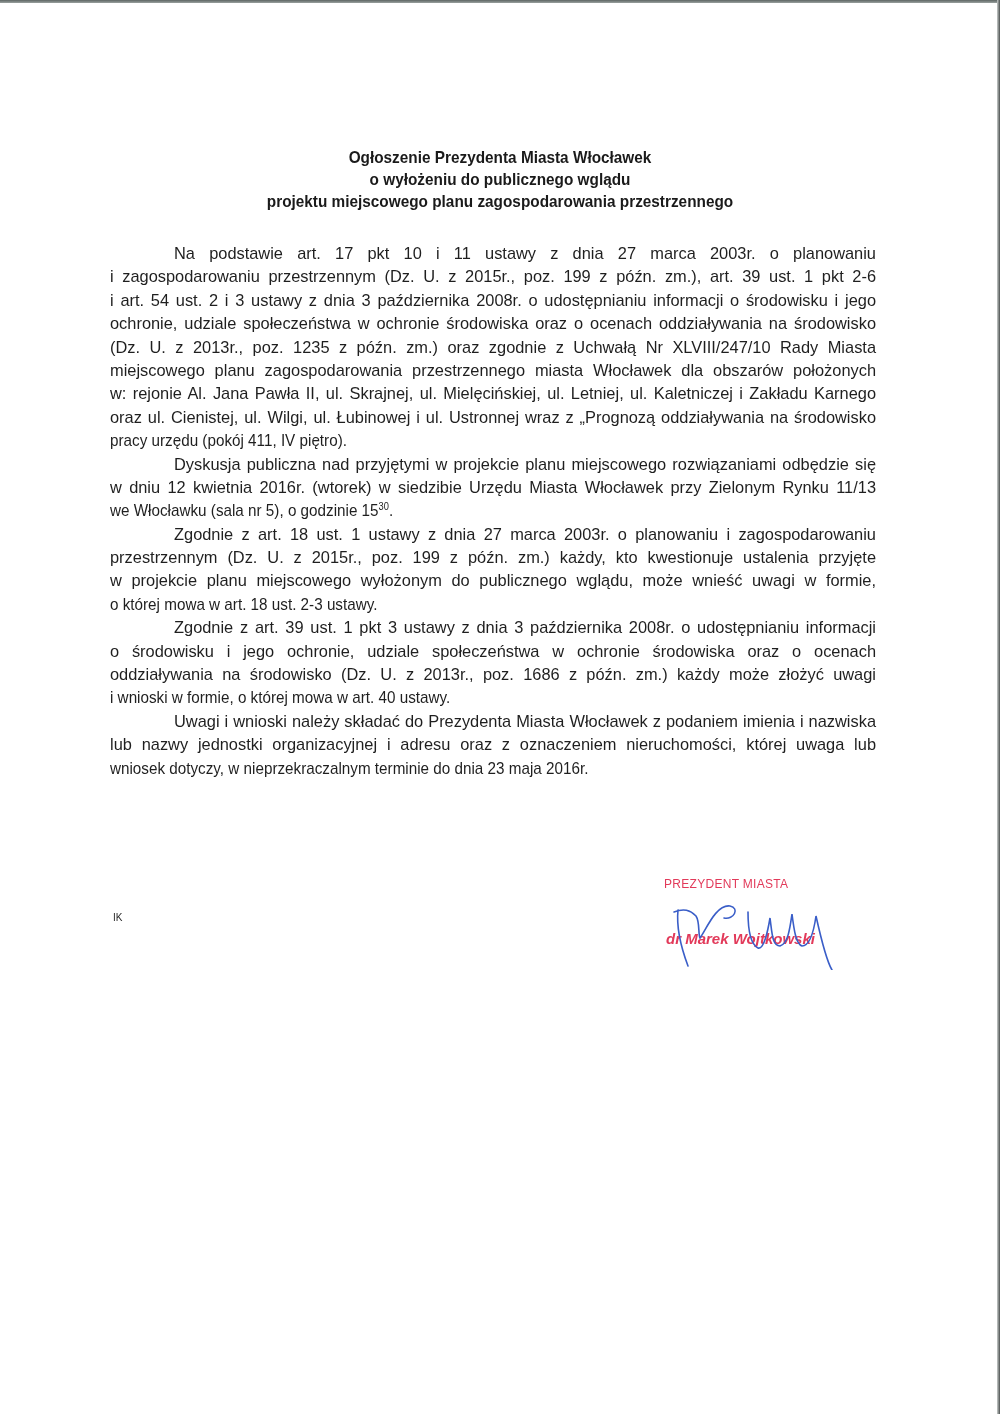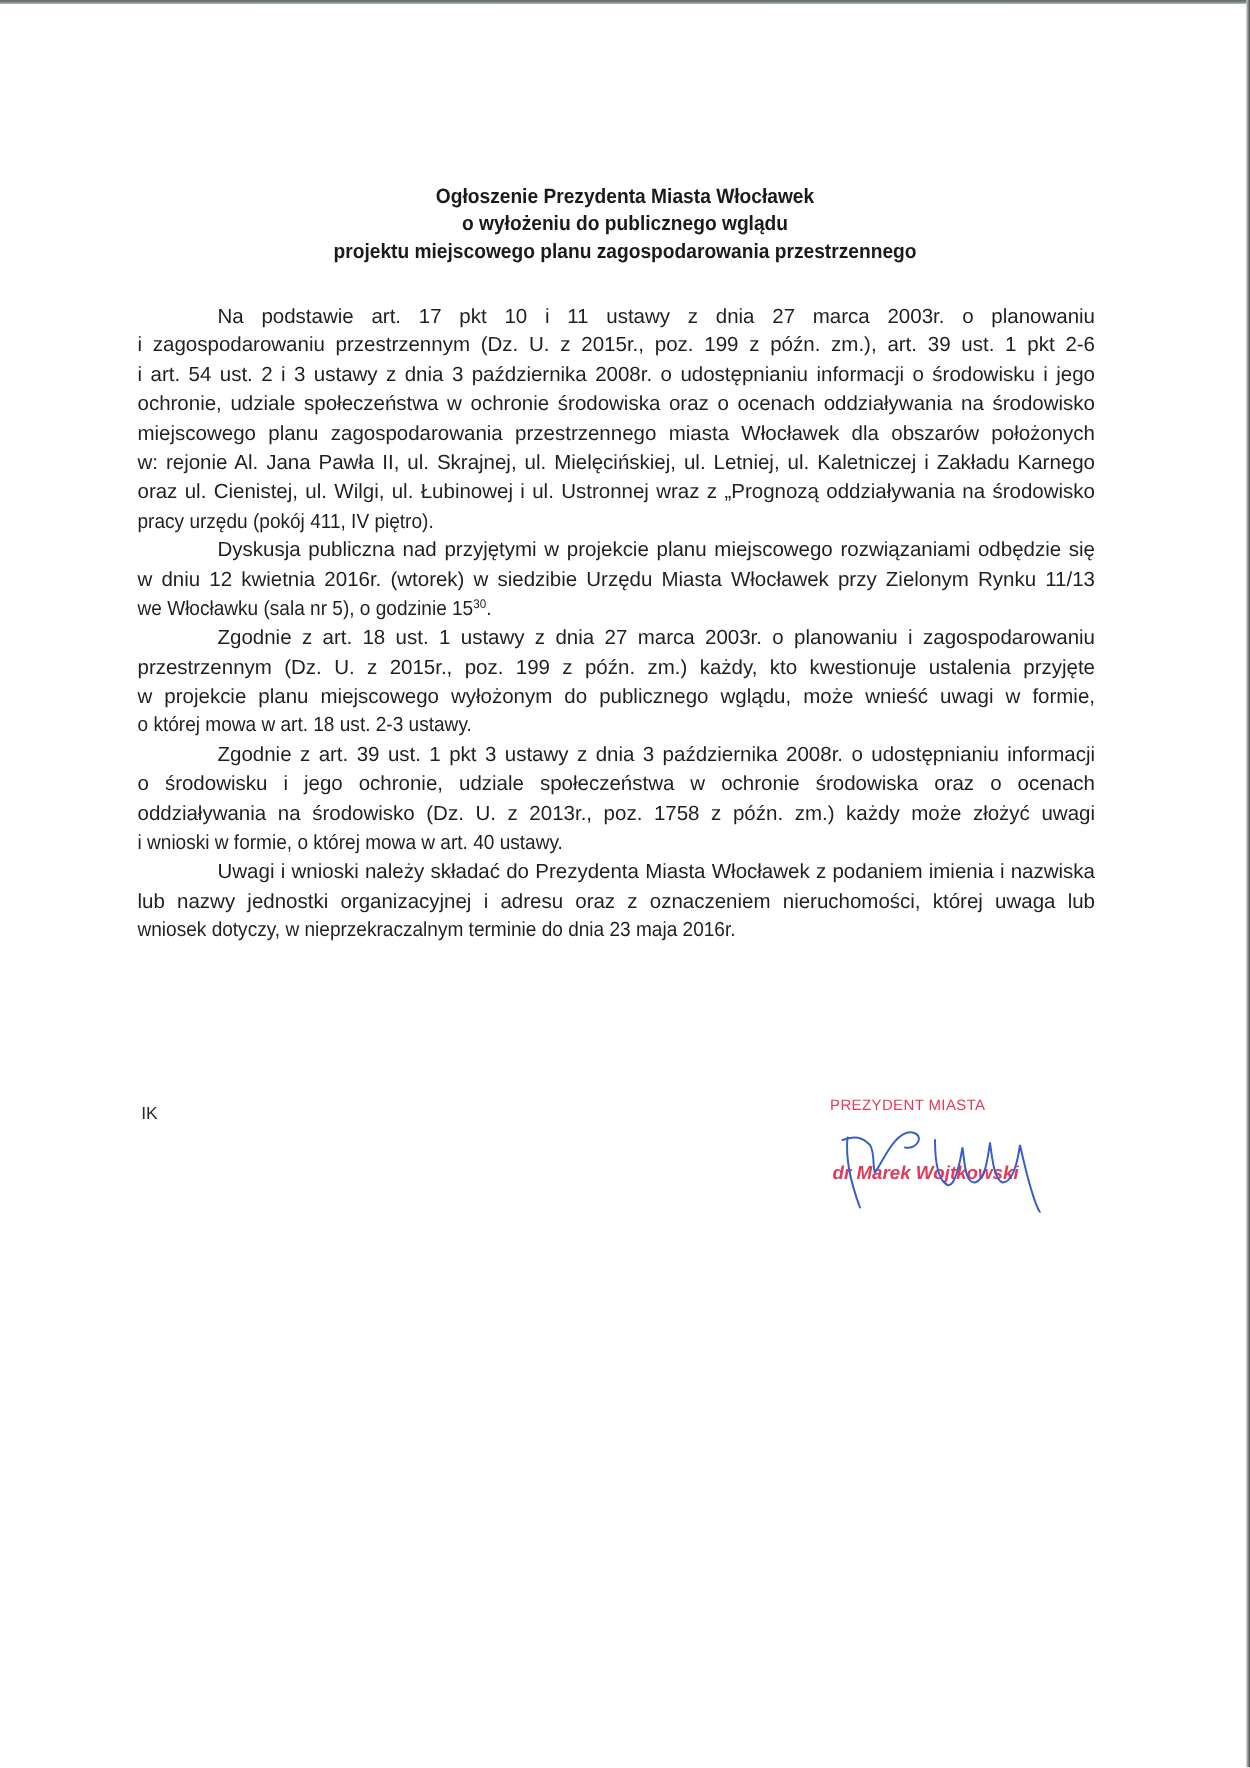--- a/index.html
+++ b/index.html
@@ -64,22 +64,22 @@
   }
   sup {
     font-size: 10px;
     line-height: 0;
     vertical-align: 6px;
     margin-top: 40px;
   }
   .initials {
     position: absolute;
     left: 113px;
-    top: 882px;
-    font-size: 14px;
+    top: 912px;
+    font-size: 10px;
     color: #2a2a2a;
   }
   .stamp {
     position: absolute;
     left: 660px;
     top: 872px;
     width: 200px;
     height: 100px;
   }
   .stamp-title {
@@ -121,20 +121,21 @@
   <div>projektu miejscowego planu zagospodarowania przestrzennego</div>
 </div>
 
 <div class="body">
 
   <div>
     <div class="line indent" style="">Na podstawie art. 17 pkt 10 i 11 ustawy z dnia 27 marca 2003r. o planowaniu</div>
     <div class="line" style="">i zagospodarowaniu przestrzennym (Dz. U. z 2015r., poz. 199  z późn. zm.), art. 39 ust. 1 pkt 2-6</div>
     <div class="line" style="">i art. 54 ust. 2 i 3 ustawy z dnia 3 października 2008r. o udostępnianiu informacji o środowisku i jego</div>
     <div class="line" style="">ochronie, udziale społeczeństwa w ochronie środowiska oraz o ocenach oddziaływania na środowisko</div>
+    <div class="line" style="">(Dz. U. z 2013r., poz. 1235 z późn. zm.) oraz zgodnie z Uchwałą Nr XLVIII/247/10  Rady Miasta</div>
     <div class="line" style="">miejscowego planu zagospodarowania przestrzennego miasta Włocławek dla obszarów położonych</div>
     <div class="line" style="">w: rejonie Al. Jana Pawła II, ul. Skrajnej, ul. Mielęcińskiej, ul. Letniej, ul. Kaletniczej i Zakładu Karnego</div>
     <div class="line" style="">oraz ul. Cienistej, ul. Wilgi, ul. Łubinowej i ul. Ustronnej wraz z „Prognozą oddziaływania na środowisko</div>
     <div class="line last" style="transform: scaleX(0.93); width: 823.656px;">pracy urzędu (pokój 411, IV piętro).</div>
   </div>
 
   <div>
     <div class="line indent" style="">Dyskusja publiczna nad przyjętymi w projekcie planu miejscowego rozwiązaniami odbędzie się</div>
     <div class="line" style="">w dniu 12 kwietnia 2016r. (wtorek) w siedzibie Urzędu Miasta Włocławek przy Zielonym Rynku 11/13</div>
     <div class="line last" style="transform: scaleX(0.93); width: 823.656px;"><span>we Włocławku (sala nr 5), o godzinie 15</span><sup>30</sup><span>.</span></div>
@@ -143,21 +144,21 @@
   <div>
     <div class="line indent" style="">Zgodnie z art. 18 ust. 1 ustawy z dnia 27 marca 2003r. o planowaniu i zagospodarowaniu</div>
     <div class="line" style="">przestrzennym (Dz. U. z 2015r., poz. 199 z późn. zm.) każdy, kto kwestionuje ustalenia przyjęte</div>
     <div class="line" style="">w projekcie planu miejscowego wyłożonym do publicznego wglądu, może wnieść uwagi w formie,</div>
     <div class="line last" style="transform: scaleX(0.93); width: 823.656px;">o której mowa w art. 18 ust. 2-3 ustawy.</div>
   </div>
 
   <div>
     <div class="line indent" style="">Zgodnie z art. 39 ust. 1 pkt 3 ustawy z dnia 3 października 2008r. o udostępnianiu informacji</div>
     <div class="line" style="">o środowisku i jego ochronie, udziale społeczeństwa w ochronie środowiska oraz o ocenach</div>
-    <div class="line" style="">oddziaływania na środowisko (Dz. U. z 2013r., poz. 1758 z późn. zm.) każdy może złożyć uwagi</div>
+    <div class="line" style="">oddziaływania na środowisko (Dz. U. z 2013r., poz. 1686 z późn. zm.) każdy może złożyć uwagi</div>
     <div class="line last" style="transform: scaleX(0.93); width: 823.656px;">i wnioski w formie, o której mowa w art. 40 ustawy.</div>
   </div>
 
   <div>
     <div class="line indent" style="">Uwagi i wnioski należy składać do Prezydenta Miasta Włocławek z podaniem imienia i nazwiska</div>
     <div class="line" style="">lub nazwy jednostki organizacyjnej i adresu oraz z oznaczeniem nieruchomości, której uwaga lub</div>
     <div class="line last" style="transform: scaleX(0.93); width: 823.656px;">wniosek dotyczy, w nieprzekraczalnym terminie do dnia 23 maja 2016r.</div>
   </div>
 </div>
 

